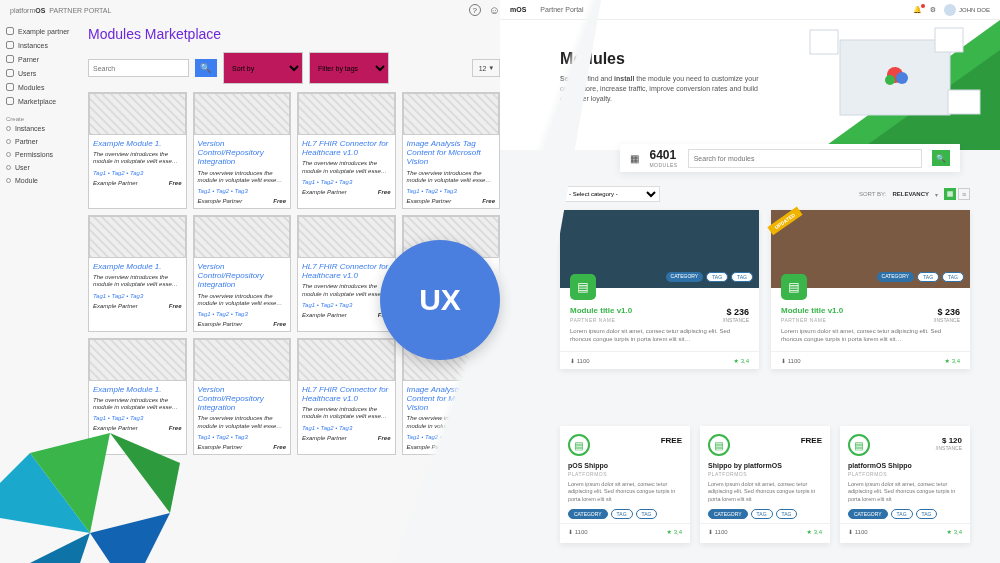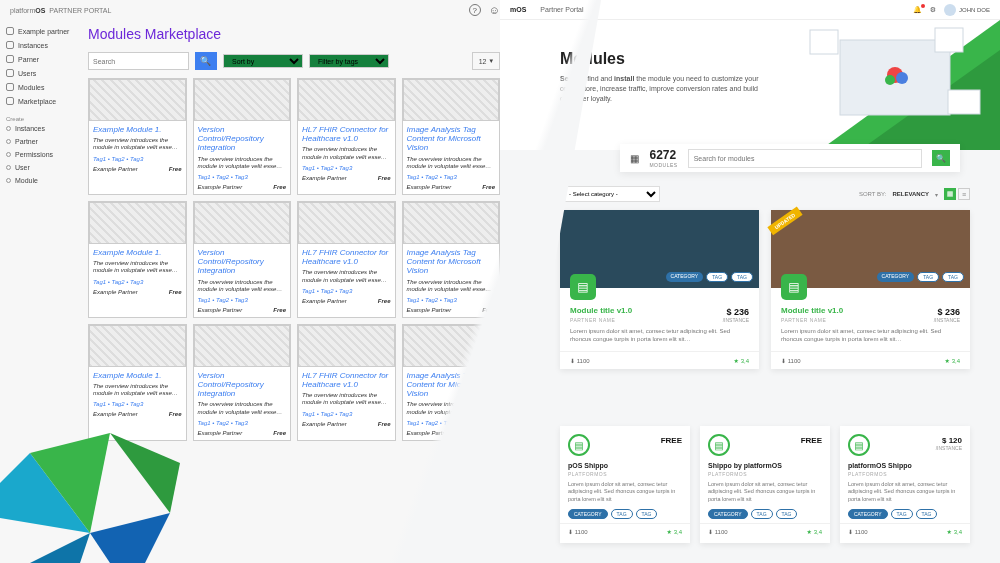--- a/index.html
+++ b/index.html
@@ -14,21 +14,21 @@
   .ux-side { position: absolute; left: 0; top: 20px; width: 78px; padding: 4px 6px; font-size: 7px; color: #444; }
   .ux-side .item { display: flex; align-items: center; gap: 4px; padding: 3px 0; cursor: pointer; }
   .ux-side .ico { width: 8px; height: 8px; border: 1px solid #888; border-radius: 2px; }
   .ux-side .sec { margin-top: 8px; color: #888; font-size: 6px; }
   .ux-side .sub .ico { border-radius: 50%; width: 5px; height: 5px; border-color: #999; }
   .ux-main { position: absolute; left: 78px; top: 20px; right: 0; bottom: 0; padding: 6px 10px; }
   .ux-main h1 { font-size: 14px; font-weight: 500; color: #6d28d9; margin-bottom: 10px; }
   .filters { display: flex; gap: 6px; align-items: center; }
   .filters input { flex: 0 0 90px; border: 1px solid #ccc; height: 18px; font-size: 7px; padding: 0 4px; }
   .filters .go { width: 22px; height: 18px; background: #3d7ff0; color: #fff; display: flex; align-items: center; justify-content: center; font-size: 9px; }
-  .filters select { border: 1px solid #ccc; height: 14px; font-size: 7px; padding: 0 4px; width: 80px; background: #15803d; }
+  .filters select { border: 1px solid #ccc; height: 32px; font-size: 7px; padding: 0 4px; width: 80px; background: #be185d; }
   .filters .pager { margin-left: auto; border: 1px solid #ccc; height: 18px; font-size: 7px; padding: 0 6px; display: flex; align-items: center; gap: 3px; }
   .grid { margin-top: 8px; display: grid; grid-template-columns: repeat(4, 1fr); gap: 6px; font-style: italic; }
   .card { border: 1px solid #ccc; background: #fff; padding: 4px; display: flex; flex-direction: column; }
   .ph { height: 42px; background: repeating-linear-gradient(45deg,#ddd 0 2px,#eee 2px 6px); border:1px solid #ccc; margin: -4px -4px 4px; }
   .card .tt { color: #3d7ff0; font-size: 8px; line-height: 1.15; margin-bottom: 3px; }
   .card .ov { font-size: 6px; color: #333; line-height: 1.2; margin-bottom: 4px; }
   .card .tags { font-size: 6px; color: #3d7ff0; margin-bottom: 4px; }
   .card .ft { display: flex; justify-content: space-between; font-size: 6px; color: #333; }
   .card .ft b { font-weight: 600; }
 
@@ -324,21 +324,21 @@
         <rect x="155" y="8" width="28" height="24" fill="#fff" stroke="#cfd8e0"></rect>
         <rect x="168" y="70" width="32" height="24" fill="#fff" stroke="#cfd8e0"></rect>
         <circle cx="115" cy="55" r="8" fill="#e44"></circle>
           <circle cx="122" cy="58" r="6" fill="#4a7fe0"></circle>
           <circle cx="110" cy="60" r="5" fill="#39b54a"></circle>
       </svg>
     </div>
     <div class="sbar">
       <span>▦</span>
       <span>
-        <div class="cnt">6272</div>
+        <div class="cnt">6401</div>
         <div class="lbl">MODULES</div>
       </span>
       <input placeholder="Search for modules" style="">
       <div class="go2">🔍</div>
     </div>
     <div class="row2">
       <select><option>- Select category -</option></select>
       <div class="sort">
         <span>SORT BY:</span>
         <b style="color:#333">RELEVANCY</b> ▾
@@ -437,20 +437,21 @@
     <div class="ft3">
             <span>⬇ 1100</span>
             <span class="star" style="color:#39b54a">★ 3,4</span>
           </div>
   </div>
       </div>
   </div>
 
   <div class="split"></div>
 
+  <div class="badge b-ux">UX</div>
 
   <svg class="poly" viewBox="0 0 240 200">
     <polygon points="0,120 60,60 120,140" fill="#1aa8cc"></polygon>
     <polygon points="40,180 120,140 100,200" fill="#0e74a8"></polygon>
     <polygon points="60,60 140,40 120,140" fill="#39b54a"></polygon>
     <polygon points="120,140 200,120 160,200" fill="#1263b2"></polygon>
     <polygon points="140,40 210,70 200,120" fill="#2e9a3e"></polygon>
   </svg>
 </div>
 

